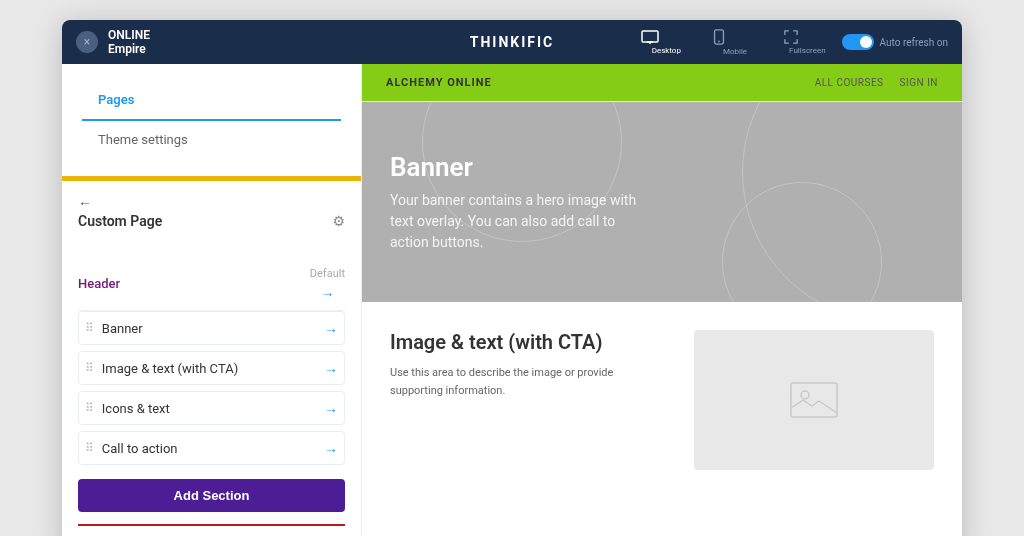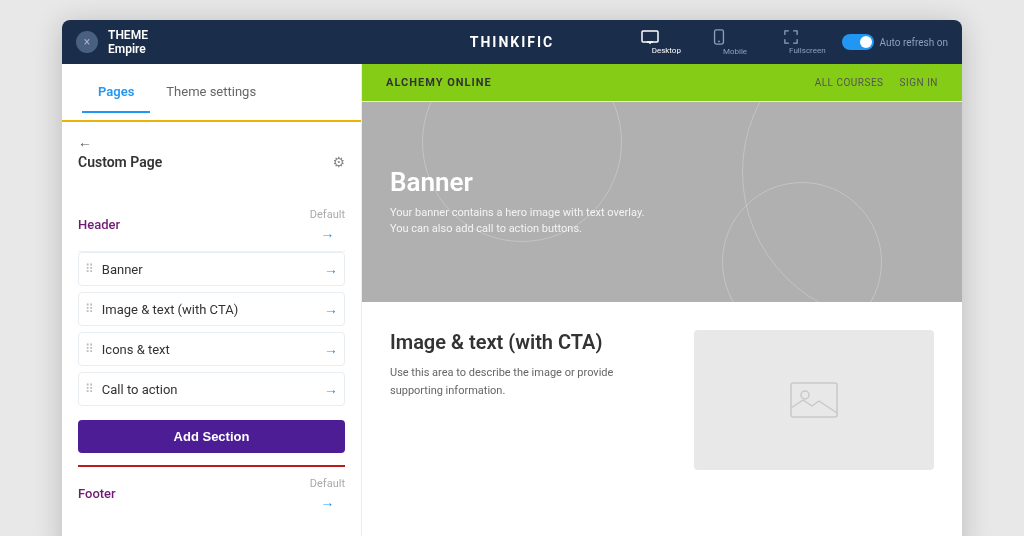--- a/index.html
+++ b/index.html
@@ -126,22 +126,23 @@
     .sidebar {
       width: 300px;
       background: #fff;
       border-right: 1px solid #e8edf2;
       flex-shrink: 0;
       display: flex;
       flex-direction: column;
     }
     .sidebar-tabs {
       display: flex;
-      border-bottom: 2px solid #eab308;
-      padding: 8px 20px;
+      border-bottom: 5px solid #eab308;
+      padding: 16px 20px;
+      flex-direction: column;
     }
     .sidebar-tab {
       padding: 12px 16px;
       font-size: 13px;
       cursor: pointer;
       color: #666;
       border-bottom: 2px solid transparent;
       margin-bottom: -1px;
     }
     .sidebar-tab.active {
@@ -313,21 +314,21 @@
     .banner-circle-2 { width: 300px; height: 300px; top: -80px; right: -80px; }
     .banner-circle-3 { width: 160px; height: 160px; bottom: -40px; right: 80px; }
     .banner-title {
       font-size: 26px;
       font-weight: 600;
       color: #fff;
       margin-bottom: 8px;
       position: relative;
     }
     .banner-desc {
-      font-size: 11px;
+      font-size: 14px;
       color: rgba(255,255,255,0.85);
       max-width: 260px;
       line-height: 1.5;
       position: relative;
     }
     
     .preview-section-it {
       display: flex;
       align-items: flex-start;
       padding: 28px 28px;
@@ -364,21 +365,21 @@
 </head>
 <body>
 
 <div class="window">
 
   <div class="top-bar">
     <div class="close-btn">
       <span>×</span>
     </div>
     <div class="theme-label">
-      <span>THEME</span>
+      <span>ONLINE</span>
       <span>Empire</span>
     </div>
     <div class="top-bar-title">THINKIFIC</div>
     <div class="top-bar-right">
       <div class="view-icon-group">
         <div class="view-icon active">
           <svg viewBox="0 0 18 14" fill="none" xmlns="http://www.w3.org/2000/svg">
             <rect x="1" y="1" width="16" height="11" rx="1" stroke="white" stroke-width="1.5"></rect>
             <line x1="6" y1="12" x2="12" y2="12" stroke="white" stroke-width="1.5"></line>
             <line x1="9" y1="12" x2="9" y2="14" stroke="white" stroke-width="1.5"></line>

